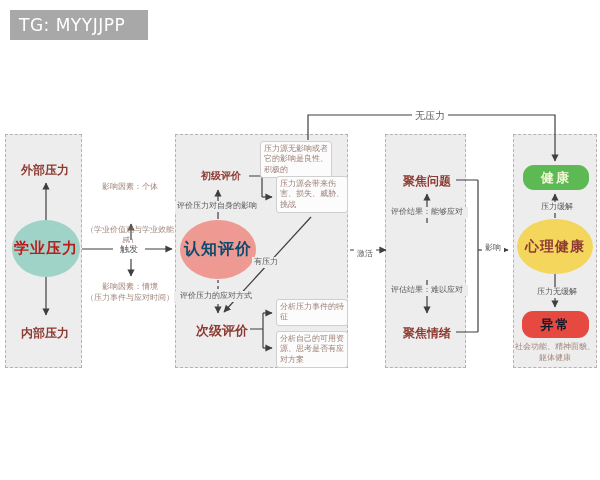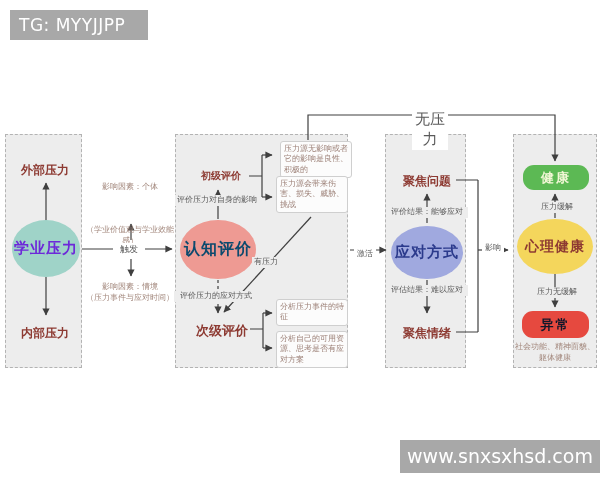--- a/index.html
+++ b/index.html
@@ -6,21 +6,21 @@
   .stage{position:relative;width:600px;height:480px;background:#fff;
          font-family:"DejaVu Sans",sans-serif;overflow:hidden;}
   .panel{position:absolute;background:#ededed;border:1px dashed #b3b3b3;box-sizing:border-box;}
   .p1{left:5px;top:134px;width:77px;height:234px;}
   .p2{left:175px;top:134px;width:173px;height:234px;}
   .p3{left:385px;top:134px;width:81px;height:234px;}
   .p4{left:513px;top:134px;width:84px;height:234px;}
   svg.lines{position:absolute;left:0;top:0;}
   .node{position:absolute;border-radius:50%;display:flex;align-items:center;justify-content:center;
         font-weight:bold;letter-spacing:1px;}
-  .n1{left:12px;top:220px;width:68px;height:57px;background:#9fd3c8;color:#6d28d9;font-size:15px;text-align:right;}
+  .n1{left:12px;top:220px;width:68px;height:57px;background:#9fd3c8;color:#b91c1c;font-size:15px;text-align:right;}
   .n2{left:180px;top:220px;width:76px;height:59px;background:#ee9a93;color:#0c4a6e;font-size:16px;}
   .n3{left:391px;top:226px;width:72px;height:53px;background:#a0a9df;color:#2b3a8c;font-size:15px;}
   .n4{left:517px;top:219px;width:76px;height:55px;background:#f4d65c;color:#8d3a32;font-size:14px;}
   .lbl{position:absolute;text-align:center;line-height:1.35;}
   .red{color:#8d3a32;font-weight:bold;font-size:12px;}
   .small{font-size:8px;color:#5a5a5a;}
   .muted{font-size:8px;color:#a3887d;}
   .onpanel{background:#ededed;}
   .onwhite{background:#fff;}
   .wbox{position:absolute;background:#fcfcfc;border:1px solid #cfcfcf;border-radius:3px;
@@ -82,41 +82,39 @@
   <div class="node n1">学业压力</div>
   <div class="lbl red" style="left:10px;top:325px;width:70px;">内部压力</div>
 
   <div class="lbl muted" style="left:80px;top:182px;width:100px;">影响因素：个体</div>
   <div class="lbl muted" style="left:80px;top:193px;width:100px;margin-top:32px;">（学业价值观与学业效能感）</div>
   <div class="lbl small onwhite" style="left:113px;top:243px;width:32px;font-size:9px;">触发</div>
   <div class="lbl muted" style="left:80px;top:282px;width:100px;">影响因素：情境</div>
   <div class="lbl muted" style="left:80px;top:293px;width:100px;">（压力事件与应对时间）</div>
 
   <div class="lbl red" style="left:188px;top:169px;width:66px;font-size:10px;">初级评价</div>
-  <div class="lbl small onpanel" style="left:175px;top:195px;width:84px;">评价压力对自身的影响</div>
+  <div class="lbl small onpanel" style="left:175px;top:201px;width:84px;">评价压力对自身的影响</div>
   <div class="node n2">认知评价</div>
   <div class="lbl small onpanel" style="left:174px;top:291px;width:84px;">评价压力的应对方式</div>
   <div class="lbl red" style="left:189px;top:322px;width:66px;font-size:13px;">次级评价</div>
-  <div class="wbox" style="left:280px;top:141px;width:72px;">压力源无影响或者它的影响是良性、积极的</div>
+  <div class="wbox" style="left:260px;top:141px;width:72px;">压力源无影响或者它的影响是良性、积极的</div>
   <div class="wbox" style="left:276px;top:176px;width:72px;">压力源会带来伤害、损失、威胁、挑战</div>
   <div class="lbl small onpanel" style="left:252px;top:257px;width:28px;">有压力</div>
   <div class="wbox" style="left:276px;top:299px;width:72px;">分析压力事件的特征</div>
   <div class="wbox" style="left:276px;top:331px;width:72px;">分析自己的可用资源、思考是否有应对方案</div>
 
-  <div class="lbl small onwhite" style="left:412px;top:109px;width:36px;font-size:15px;">无压力</div>
+  <div class="lbl small onwhite" style="left:412px;top:109px;width:36px;font-size:10px;">无压力</div>
   <div class="lbl small onwhite" style="left:354px;top:243px;width:22px;margin-top:6px;">激活</div>
   <div class="lbl small onwhite" style="left:482px;top:243px;width:22px;">影响</div>
 
   <div class="lbl red" style="left:397px;top:173px;width:60px;">聚焦问题</div>
   <div class="lbl small onpanel" style="left:386px;top:207px;width:82px;">评价结果：能够应对</div>
-  <div class="node n3">应对方式</div>
   <div class="lbl small onpanel" style="left:386px;top:285px;width:82px;">评估结果：难以应对</div>
   <div class="lbl red" style="left:397px;top:325px;width:60px;">聚焦情绪</div>
 
   <div class="cbox healthy">健康</div>
   <div class="lbl small onpanel" style="left:537px;top:202px;width:40px;">压力缓解</div>
   <div class="node n4">心理健康</div>
   <div class="lbl small onpanel" style="left:533px;top:287px;width:48px;">压力无缓解</div>
   <div class="cbox abnormal">异常</div>
   <div class="lbl muted" style="left:513px;top:342px;width:84px;">社会功能、精神面貌、躯体健康</div>
 
-  <div class="badge wm">www.snxsxhsd.com</div>
 </div>
 
 </body></html>

